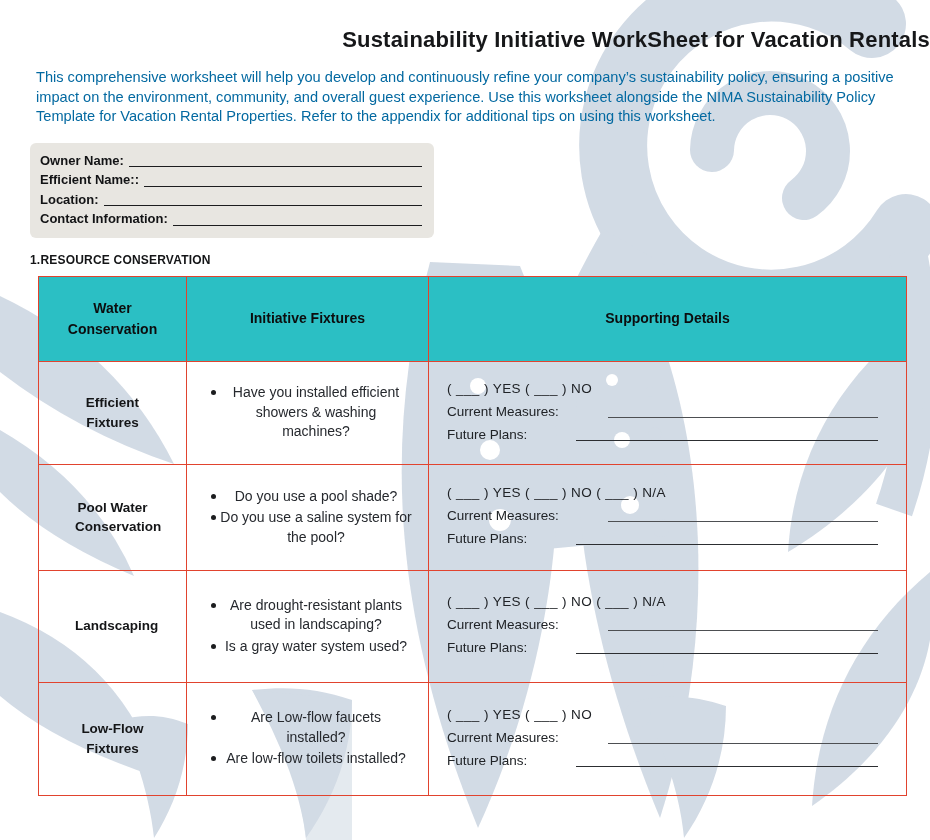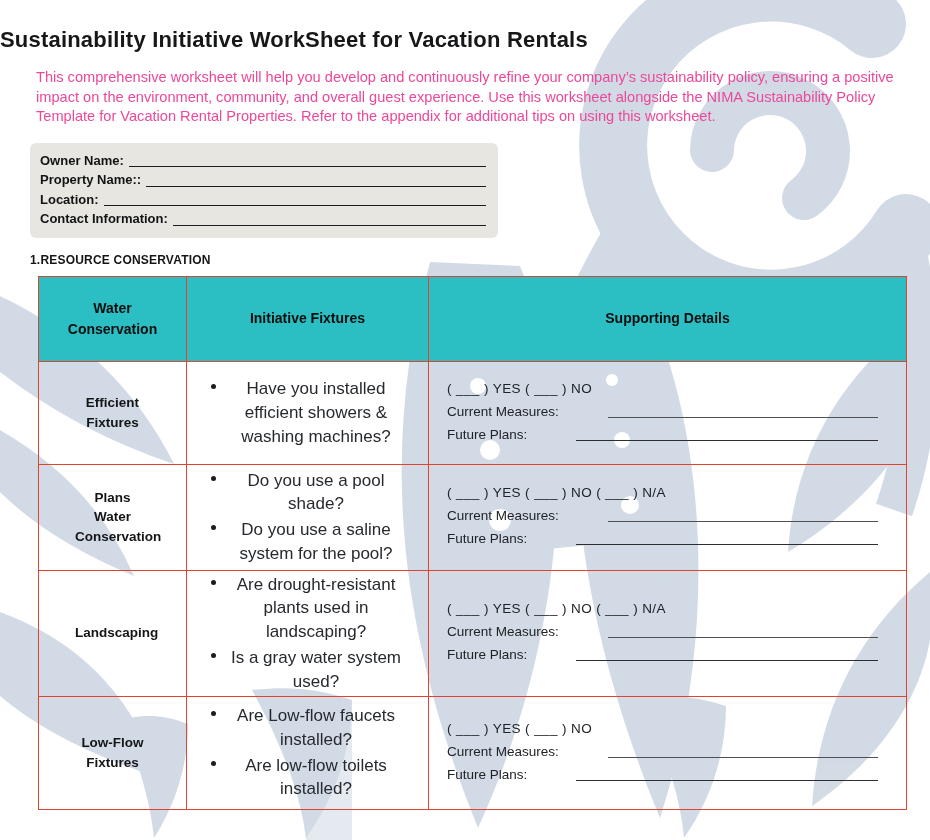--- a/index.html
+++ b/index.html
@@ -14,36 +14,36 @@
   .watermark {
     position: absolute;
     inset: 0;
     z-index: 0;
     pointer-events: none;
   }
   .content { position: relative; z-index: 1; }
 
   .doc-title {
     margin-top: 27px;
-    text-align: left;
+    text-align: right;
     font-size: 22px;
     font-weight: 700;
     letter-spacing: 0.2px;
     color: #161719;
   }
   .intro {
     margin: 15px 34px 0 36px;
     font-size: 14.6px;
     line-height: 1.34;
-    color: #ec4899;
+    color: #0369a1;
   }
 
   .owner-box {
     margin: 16px 0 0 30px;
-    width: 468px;
+    width: 404px;
     background: #e8e6e1;
     border-radius: 6px;
     padding: 8px 10px 9px 10px;
   }
   .owner-field {
     display: flex;
     align-items: flex-end;
     font-size: 13px;
     font-weight: 700;
     line-height: 19.5px;
@@ -91,21 +91,21 @@
   tr.r4 td { height: 113px; }
 
   td.cat {
     text-align: center;
     font-weight: 700;
     font-size: 13.5px;
     padding: 0 36px;
     line-height: 1.45;
     color: #141517;
   }
-  td.chk { padding: 0 16px; font-size: 17px; color: #26292e; }
+  td.chk { padding: 0 16px; font-size: 14px; color: #26292e; }
   .check-item { display: flex; margin: 2px 0; }
   .check-item .bullet {
     flex: none;
     width: 5px; height: 5px;
     border-radius: 50%;
     background: #1c1d1f;
     margin: 7px 4px 0 8px;
   }
   .check-item .check-text {
     flex: 1;
@@ -174,21 +174,21 @@
   <h1 class="doc-title">Sustainability Initiative WorkSheet for Vacation Rentals</h1>
 
   <p class="intro">This comprehensive worksheet will help you develop and continuously refine your company’s sustainability policy, ensuring a positive impact on the environment, community, and overall guest experience. Use this worksheet alongside the NIMA Sustainability Policy Template for Vacation Rental Properties. Refer to the appendix for additional tips on using this worksheet.</p>
 
   <div class="owner-box">
     <div class="owner-field">
       <span>Owner Name:</span>
       <span class="fill-line"></span>
     </div>
     <div class="owner-field">
-      <span>Property Name::</span>
+      <span>Efficient Name::</span>
       <span class="fill-line"></span>
     </div>
     <div class="owner-field">
       <span>Location:</span>
       <span class="fill-line"></span>
     </div>
     <div class="owner-field">
       <span>Contact Information:</span>
       <span class="fill-line"></span>
     </div>
@@ -226,21 +226,21 @@
             <span class="blank"></span>
           </div>
           <div class="detail-line future">
             <span class="label">Future Plans:</span>
             <span class="blank"></span>
           </div>
         </td>
       </tr>
 
       <tr class="r2">
-        <td class="cat">Plans Water Conservation</td>
+        <td class="cat">Pool Water Conservation</td>
         <td class="chk">
           <div class="check-item">
             <span class="bullet"></span>
             <span class="check-text">Do you use a pool shade?</span>
           </div>
           <div class="check-item">
             <span class="bullet"></span>
             <span class="check-text">Do you use a saline system for the pool?</span>
           </div>
         </td>

